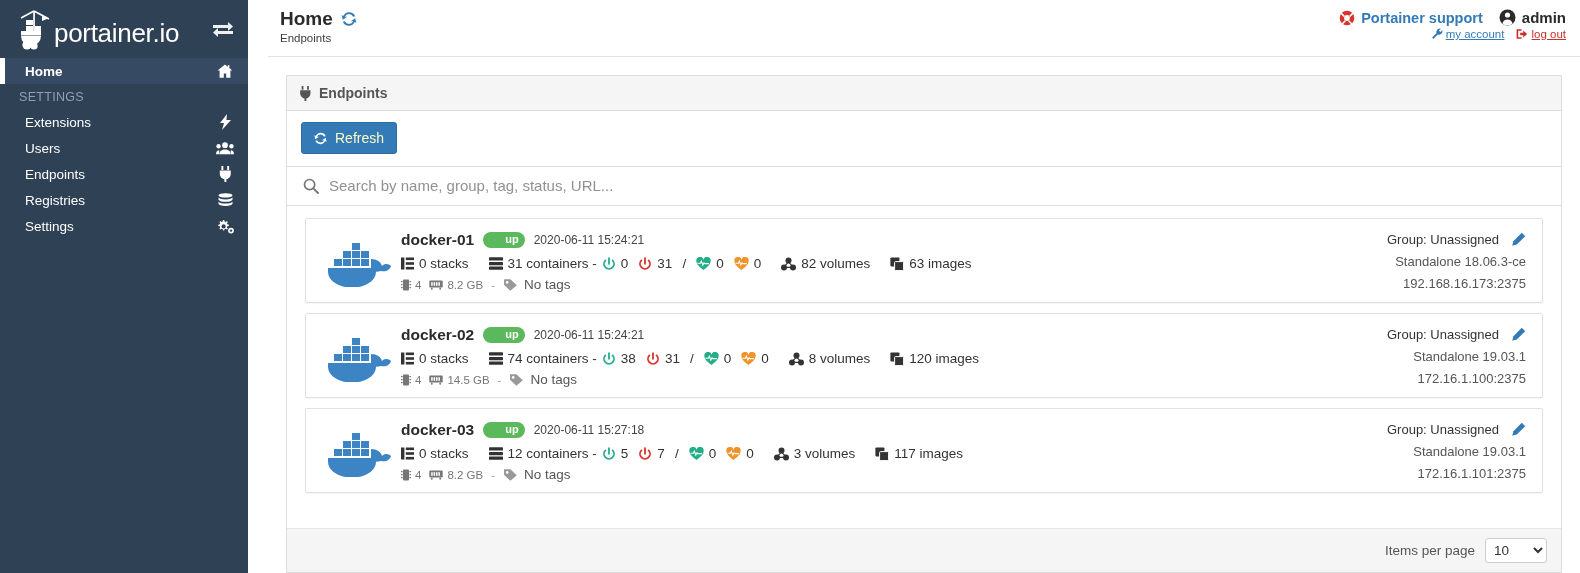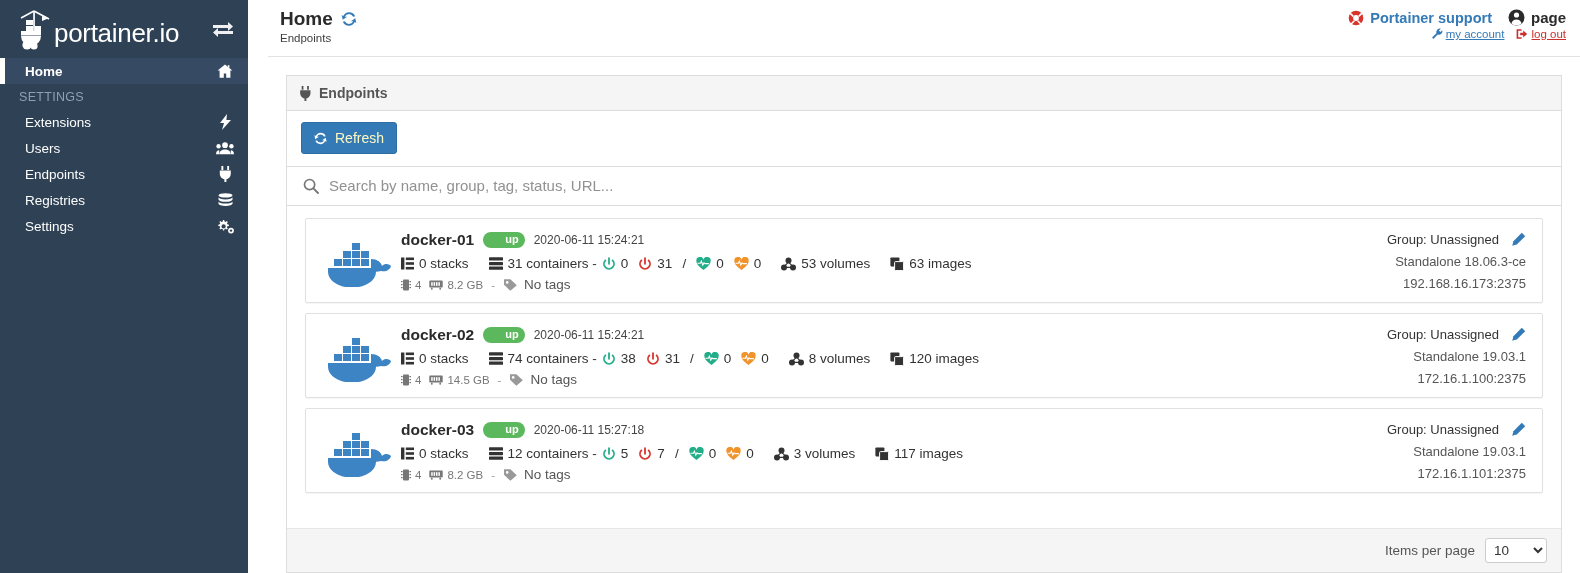--- a/index.html
+++ b/index.html
@@ -380,21 +380,21 @@
             <span>Portainer support</span>
           </a>
           <div class="user-block">
             <span class="user-icon">
               <svg width="17" height="17" viewBox="0 0 17 17">
                 <circle cx="8.5" cy="8.5" r="8" fill="#2b2b2b"></circle>
                 <circle cx="8.5" cy="6" r="2.6" fill="#ffffff"></circle>
                 <path d="M3.4 14.4 c.6-2.6 2.6-3.9 5.1-3.9 s4.5 1.3 5.1 3.9 a8 8 0 0 1 -10.2 0 z" fill="#ffffff"></path>
               </svg>
             </span>
-            <span>page</span>
+            <span>admin</span>
           </div>
         </div>
         <div class="topbar-row2">
           <a class="mini-link account">
             <span class="mi">
               <svg width="12" height="12" viewBox="0 0 12 12">
                 <path d="M11.3 2.2 a3.6 3.6 0 0 1 -4.6 4.4 L2.4 10.9 l-1.3-1.3 4.3-4.3 A3.6 3.6 0 0 1 9.8 .7 L7.9 2.6 l1.5 1.5 z" fill="#337ab7"></path>
               </svg>
             </span>
             <span>my account</span>
@@ -535,21 +535,21 @@
                 </span>
                 <span class="stat">
                   <span class="si">
                     <svg width="15" height="14" viewBox="0 0 15 14">
                       <circle cx="7.5" cy="3.4" r="3" fill="#333"></circle>
                       <circle cx="3" cy="10.4" r="3" fill="#333"></circle>
                       <circle cx="12" cy="10.4" r="3" fill="#333"></circle>
                       <path d="M7 5.6 l-3 3 M8 5.6 l3 3 M5 10.4 h5" stroke="#333" stroke-width="1.2"></path>
                     </svg>
                   </span>
-                  <span>53 volumes</span>
+                  <span>82 volumes</span>
                 </span>
                 <span class="stat">
                   <span class="si">
                     <svg width="14" height="14" viewBox="0 0 14 14">
                       <rect x="0.4" y="0.4" width="9" height="9" rx="0.8" fill="#333"></rect>
                       <rect x="4.6" y="4.6" width="9" height="9" rx="0.8" fill="#333" stroke="#ffffff" stroke-width="1"></rect>
                     </svg>
                   </span>
                   <span>63 images</span>
                 </span>

